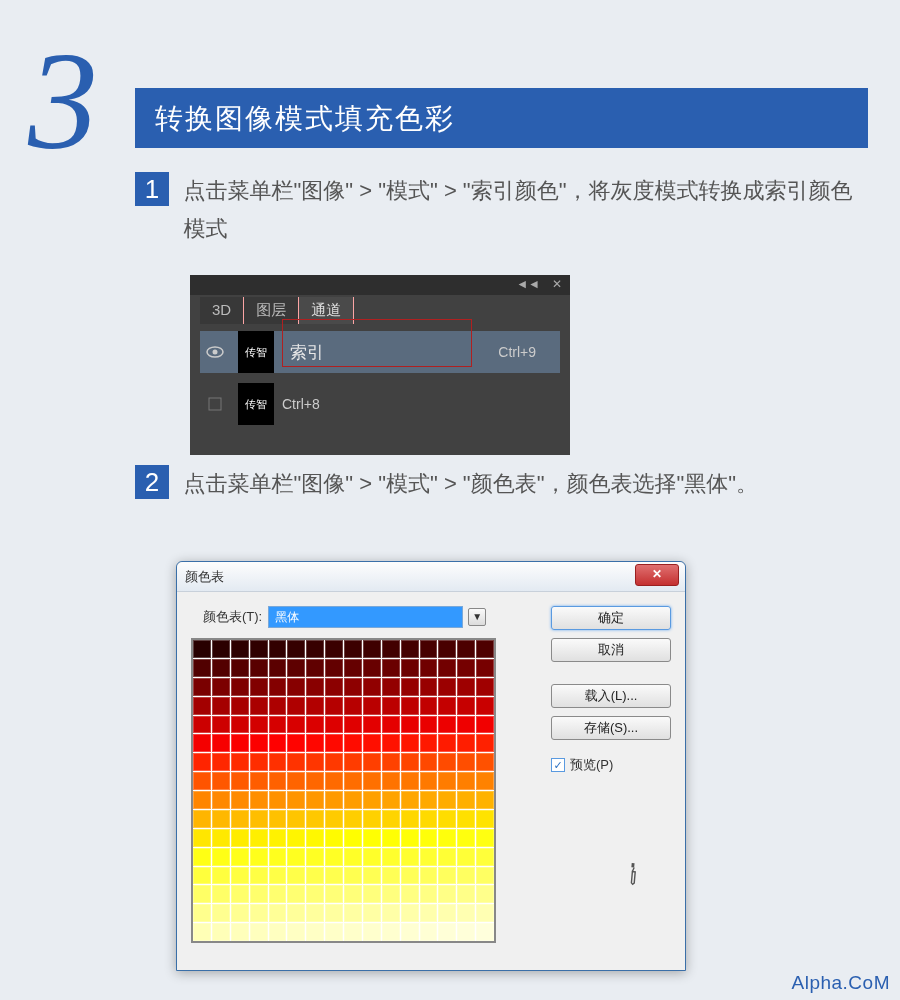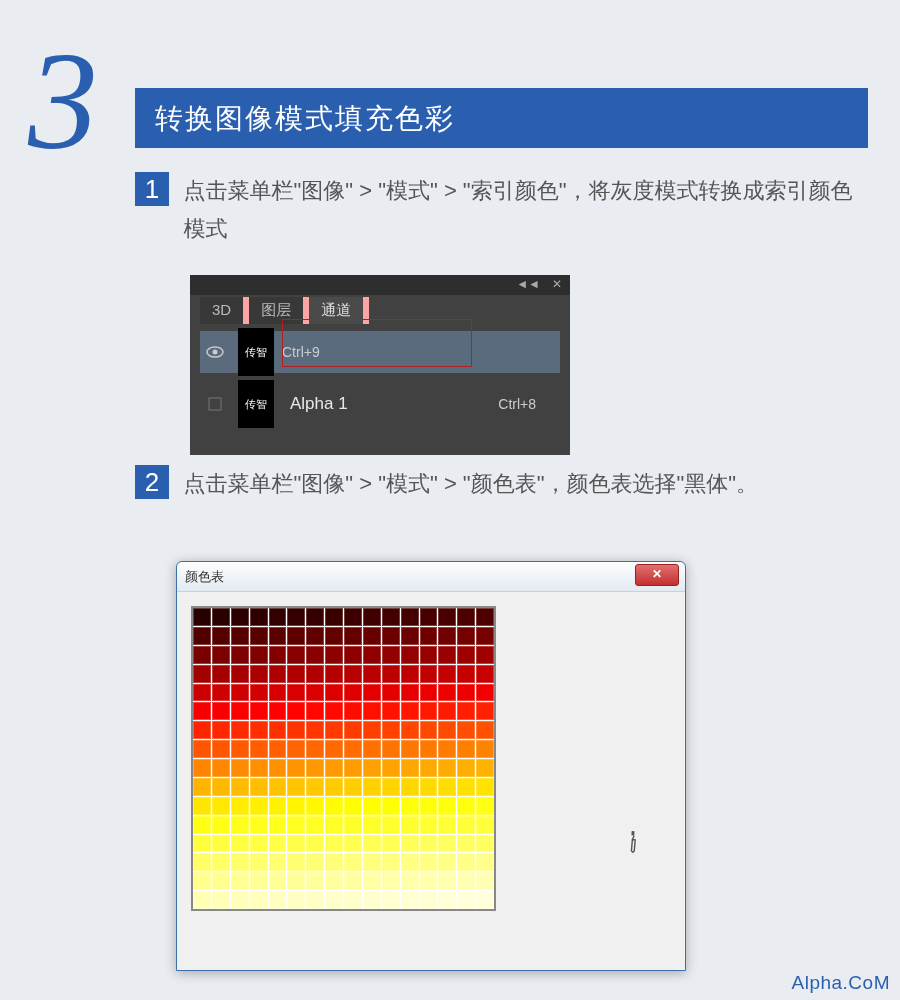--- a/index.html
+++ b/index.html
@@ -94,21 +94,21 @@
     left: 10px;
     top: 22px;
     display: flex;
     gap: 0;
   }
   .panel-tab {
     padding: 4px 12px;
     font-size: 15px;
     color: #bbb;
     background: #383838;
-    border-right: 6px solid #fca5a5;
+    border-right: 1px solid #fca5a5;
   }
   .panel-tab.active {
     background: #4a4a4a;
     color: #ddd;
   }
   .redbox {
     position: absolute;
     left: 92px;
     top: 44px;
     width: 190px;
@@ -131,21 +131,21 @@
   .eye {
     width: 30px;
     height: 30px;
     display: flex;
     align-items: center;
     justify-content: center;
     color: #ccc;
   }
   .thumb {
     width: 36px;
-    height: 48px;
+    height: 42px;
     background: #000;
     display: flex;
     align-items: center;
     justify-content: center;
     color: #fff;
     font-size: 11px;
   }
   .channel-name {
     flex: 1;
     color: #e8e8e8;
@@ -330,45 +330,52 @@
   </div>
   <div class="redbox"></div>
   <div class="channel-row row1">
     <div class="eye">
       <svg width="18" height="12" viewBox="0 0 18 12">
           <ellipse cx="9" cy="6" rx="8" ry="5" fill="none" stroke="#ccc" stroke-width="1.5"></ellipse>
           <circle cx="9" cy="6" r="2.5" fill="#ccc"></circle>
         </svg>
     </div>
     <div class="thumb">传智</div>
+    <div class="channel-name">索引</div>
     <div class="shortcut">Ctrl+9</div>
   </div>
   <div class="channel-row row2">
     <div class="eye">
       <svg width="16" height="16" viewBox="0 0 16 16">
           <rect x="2" y="2" width="12" height="12" fill="none" stroke="#777" stroke-width="1"></rect>
         </svg>
     </div>
     <div class="thumb">传智</div>
-    <div class="channel-name">Alpha 1</div>
     <div class="shortcut">Ctrl+8</div>
   </div>
 </div>
 
 <div class="step step2">
   <span class="step-num">2</span>
   <span class="step-text">点击菜单栏"图像" &gt; "模式" &gt; "颜色表"，颜色表选择"黑体"。</span>
 </div>
 
 <div class="dialog">
   <div class="dialog-titlebar">
     <span class="dialog-title">颜色表</span>
     <div class="dialog-closebtn">✕</div>
   </div>
   <div class="dialog-body">
+    <div class="dropdown-row">
+      <span class="dropdown-label">颜色表(T):</span>
+      <div class="dropdown">
+        <span>黑体</span>
+      </div>
+      <div class="dropdown-arrowbtn">▼</div>
+    </div>
     <div class="swatch-grid" id="swatch-grid">
         <div class="swatch" style="background: rgb(40, 0, 0);"></div>
         <div class="swatch" style="background: rgb(43, 0, 0);"></div>
         <div class="swatch" style="background: rgb(45, 0, 0);"></div>
         <div class="swatch" style="background: rgb(48, 0, 0);"></div>
         <div class="swatch" style="background: rgb(50, 0, 0);"></div>
         <div class="swatch" style="background: rgb(53, 0, 0);"></div>
         <div class="swatch" style="background: rgb(55, 0, 0);"></div>
         <div class="swatch" style="background: rgb(58, 0, 0);"></div>
         <div class="swatch" style="background: rgb(60, 0, 0);"></div>
@@ -614,20 +621,31 @@
         <div class="swatch" style="background: rgb(255, 255, 202);"></div>
         <div class="swatch" style="background: rgb(255, 255, 205);"></div>
         <div class="swatch" style="background: rgb(255, 255, 207);"></div>
         <div class="swatch" style="background: rgb(255, 255, 210);"></div>
         <div class="swatch" style="background: rgb(255, 255, 212);"></div>
         <div class="swatch" style="background: rgb(255, 255, 215);"></div>
         <div class="swatch" style="background: rgb(255, 255, 217);"></div>
         <div class="swatch" style="background: rgb(255, 255, 220);"></div>
       </div>
 
+    <div class="btn-col">
+      <div class="win-btn primary">确定</div>
+      <div class="win-btn">取消</div>
+      <div style="height:6px"></div>
+      <div class="win-btn">载入(L)...</div>
+      <div class="win-btn">存储(S)...</div>
+      <div class="preview-row">
+        <div class="checkbox">✓</div>
+        <span>预览(P)</span>
+      </div>
+    </div>
     <div class="eyedropper">
       <svg width="22" height="22" viewBox="0 0 22 22">
           <path d="M3 19 L11 11 L13 13 L5 21 L3 21 Z" fill="none" stroke="#555" stroke-width="1.4"></path>
           <path d="M13 7 L16 4 L18 6 L15 9 Z" fill="#555"></path>
           <line x1="11" y1="11" x2="15" y2="9" stroke="#555" stroke-width="1.4"></line>
         </svg>
     </div>
   </div>
 </div>
 

